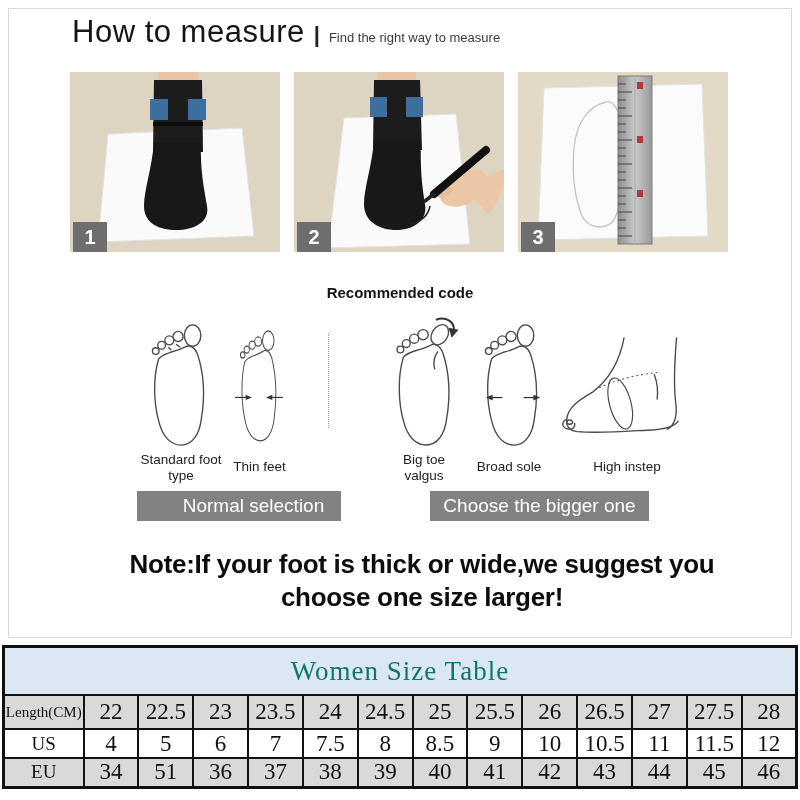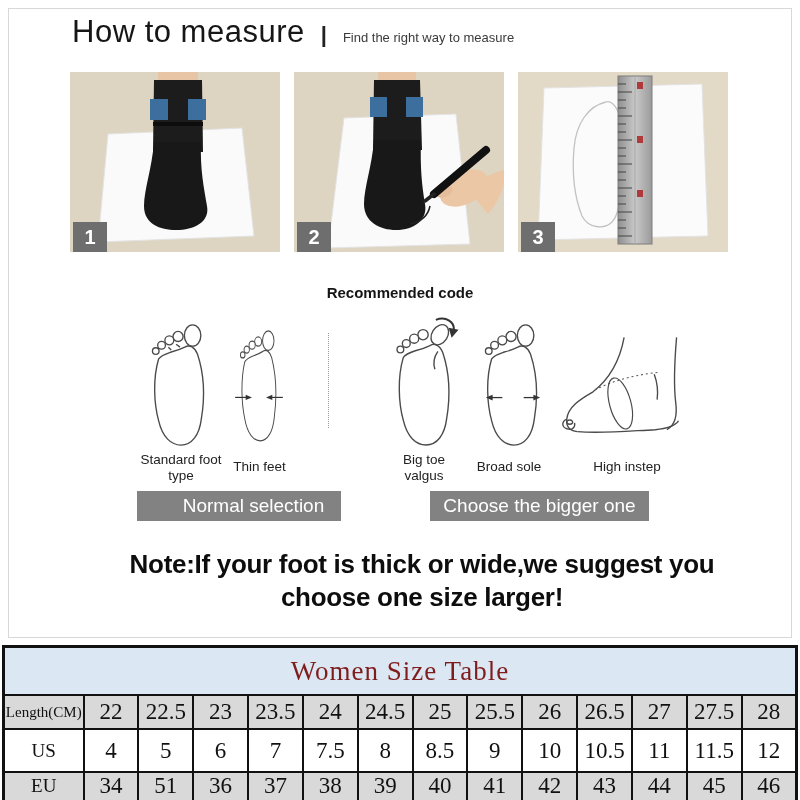--- a/index.html
+++ b/index.html
@@ -2,21 +2,21 @@
 <html style="--photo-bg: #ded4c2; --badge-bg: #6e6e6e; --button-bg: #828282; --table-header-bg: #dbe7f2; --row-alt-bg: #d9d9d9;"><head>
 <meta charset="utf-8">
 <style>
   html,body{margin:0;padding:0;background:#fff;}
   .canvas{position:relative;width:800px;height:800px;background:#fff;overflow:hidden;
           font-family:"Liberation Sans",sans-serif;color:#111;}
   .frame-border{position:absolute;left:8px;top:8px;width:782px;height:628px;
                 border:1px solid #d8d8d8;pointer-events:none;}
 
   
-  .header{position:absolute;left:72px;top:14px;display:flex;align-items:baseline;gap:16px;}
+  .header{position:absolute;left:72px;top:14px;display:flex;align-items:baseline;gap:9px;}
   .header .title{font-size:31px;font-weight:500;letter-spacing:.5px;color:#161616;}
   .header .divider{font-size:22px;font-weight:600;color:#222;}
   .header .subtitle{font-size:13px;color:#3a3a3a;}
 
   
   .photo{position:absolute;top:72px;width:210px;height:180px;background:var(--photo-bg,#ded4c2);}
   .photo svg{display:block;width:100%;height:100%;}
   .badge{position:absolute;left:3px;bottom:0;width:34px;height:30px;background:var(--badge-bg,#6e6e6e);
          color:#fff;font-size:20px;font-weight:700;display:flex;align-items:center;justify-content:center;}
 
@@ -35,23 +35,23 @@
   .note{position:absolute;left:0;top:548px;width:100%;text-align:center;
         font-weight:700;font-size:26px;letter-spacing:-.3px;line-height:1.25;color:#0d0d0d;padding-left:22px;}
 
   
   .size-table{position:absolute;left:2px;top:645px;width:796px;border-collapse:collapse;
               table-layout:fixed;font-family:"Liberation Serif","DejaVu Serif",serif;
               border:3px solid #111;}
   .size-table td,.size-table th{border:2px solid #111;text-align:center;padding:0;overflow:hidden;}
   .size-table col.c0{width:80px;}
   .title-cell{background:var(--table-header-bg,#dbe7f2);height:46px;
-              font-size:27px;font-weight:400;letter-spacing:1px;color:#7f1d1d;}
+              font-size:27px;font-weight:400;letter-spacing:1px;color:#0f766e;}
   tr.r0{background:var(--row-alt-bg,#d9d9d9);height:34px;font-size:23px;}
-  tr.r1{background:#ffffff;height:43px;font-size:23px;}
+  tr.r1{background:#ffffff;height:29px;font-size:23px;}
   tr.r2{background:var(--row-alt-bg,#d9d9d9);height:29px;font-size:23px;}
   .size-table .row-label{font-size:19px;}
   .size-table tr.r0 .row-label{font-size:15px;}
 
   .line-art{stroke:#4a4a4a;stroke-width:1.4;fill:#fff;}
   .line-art-open{stroke:#4a4a4a;stroke-width:1.4;fill:none;}
 </style>
 </head>
 <body>
 

